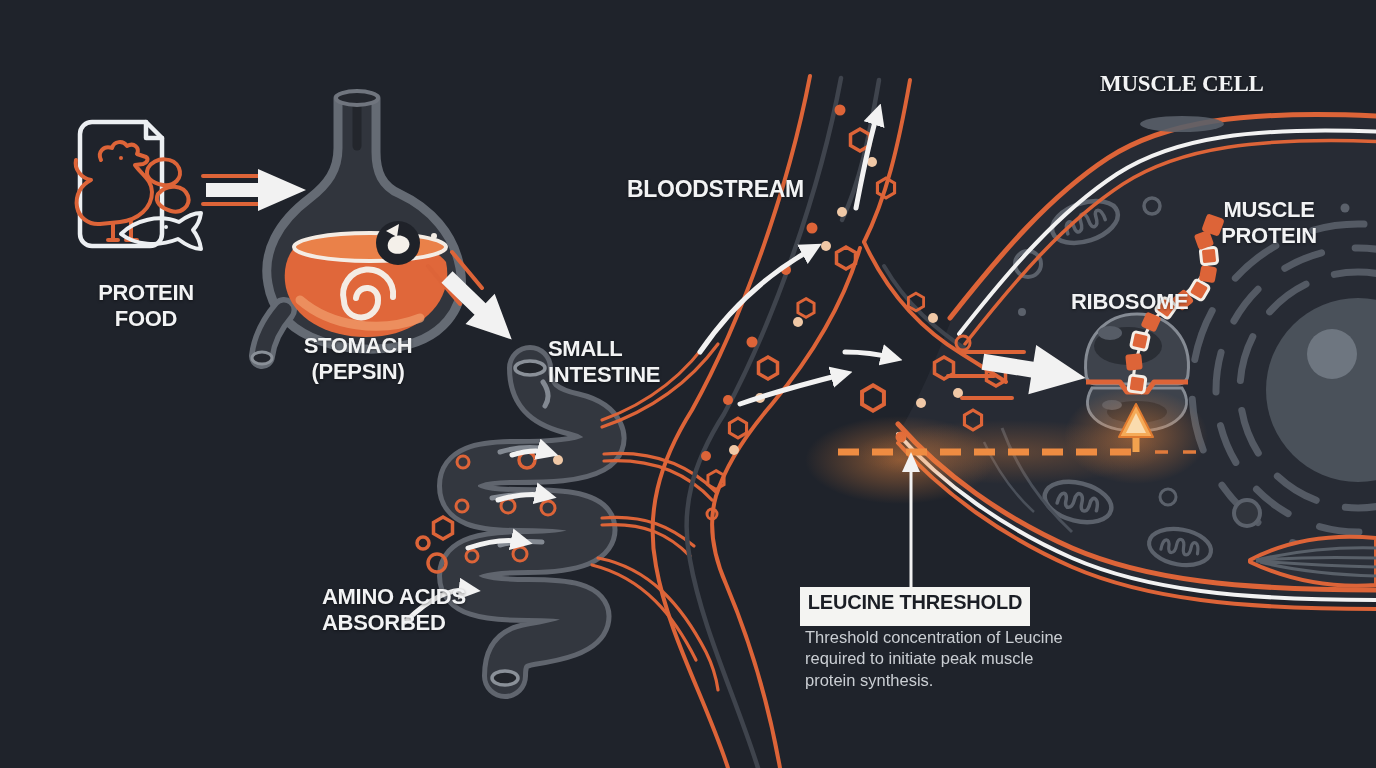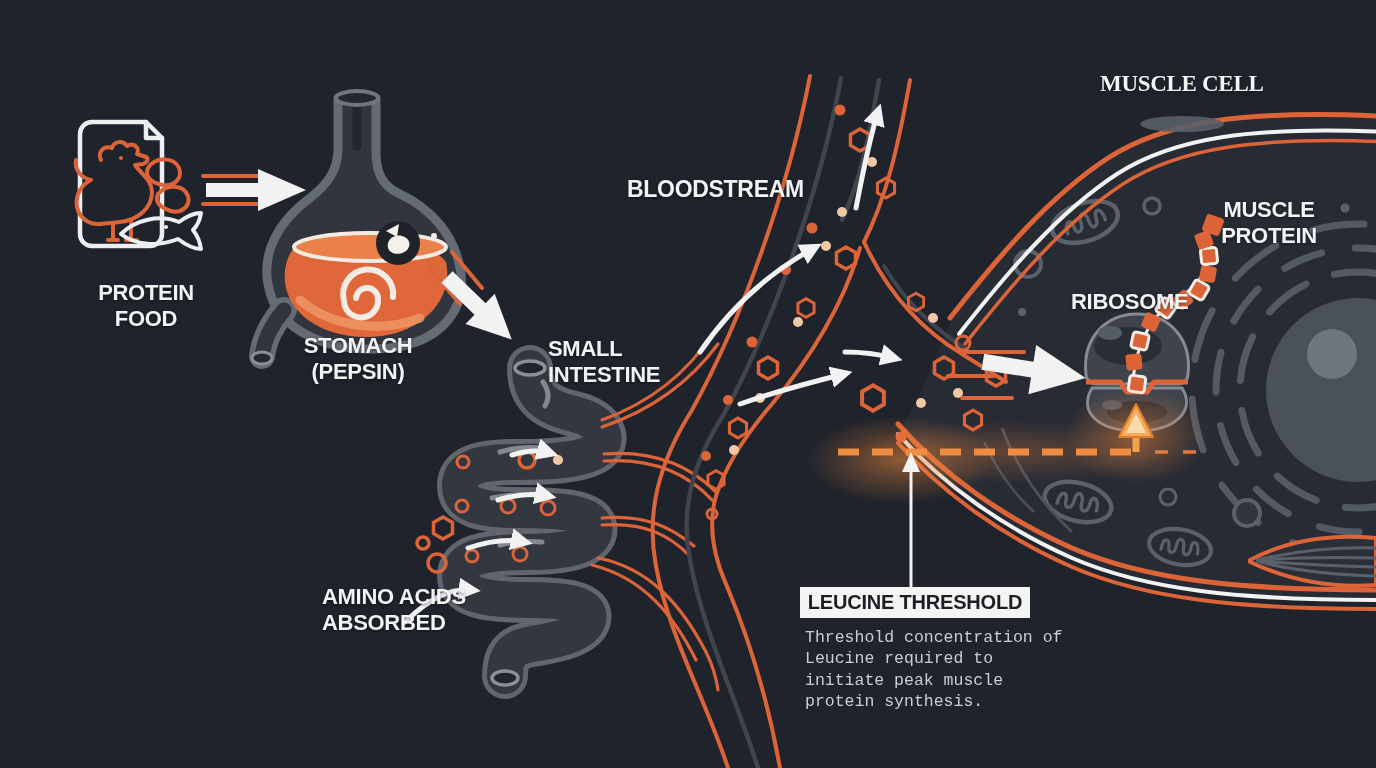--- a/index.html
+++ b/index.html
@@ -4,27 +4,27 @@
 <style>
   html,body{margin:0;padding:0;background:#14161b;}
   #stage{position:relative;width:1376px;height:768px;overflow:hidden;
          background:#1f232b;font-family:"Liberation Sans",sans-serif;}
   #art{position:absolute;inset:0;}
   .lbl{position:absolute;color:#f2f3f4;font-weight:bold;line-height:1.16;
        letter-spacing:-0.3px;font-size:22px;
        text-shadow:0 1px 3px rgba(0,0,0,.45);white-space:normal;}
   .lbl.center{text-align:center;}
   .lbl.big{font-size:23px;}
-  .callout-title{position:absolute;left:800px;top:587px;width:230px;height:31px;
+  .callout-title{position:absolute;left:800px;top:587px;width:230px;height:39px;
        background:#f4f4f2;color:#1b1e25;font-weight:bold;font-size:20px;
        line-height:31px;text-align:center;letter-spacing:-0.2px;
        font-family:"Liberation Sans",sans-serif;}
   .callout-desc{position:absolute;left:805px;top:627px;width:272px;
        color:#caced3;font-size:16.5px;line-height:1.3;font-weight:normal;
-       letter-spacing:0;font-family:Liberation Mono, monospace;}
+       letter-spacing:0;font-family:Liberation Sans, sans-serif;}
 </style>
 </head>
 <body>
 
 <div id="stage">
 
 <svg id="art" viewBox="0 0 1376 768" width="1376" height="768" xmlns="http://www.w3.org/2000/svg">
   <defs>
     <radialGradient id="oglow">
       <stop offset="0" stop-color="#f08a3f" stop-opacity="0.5"></stop>

